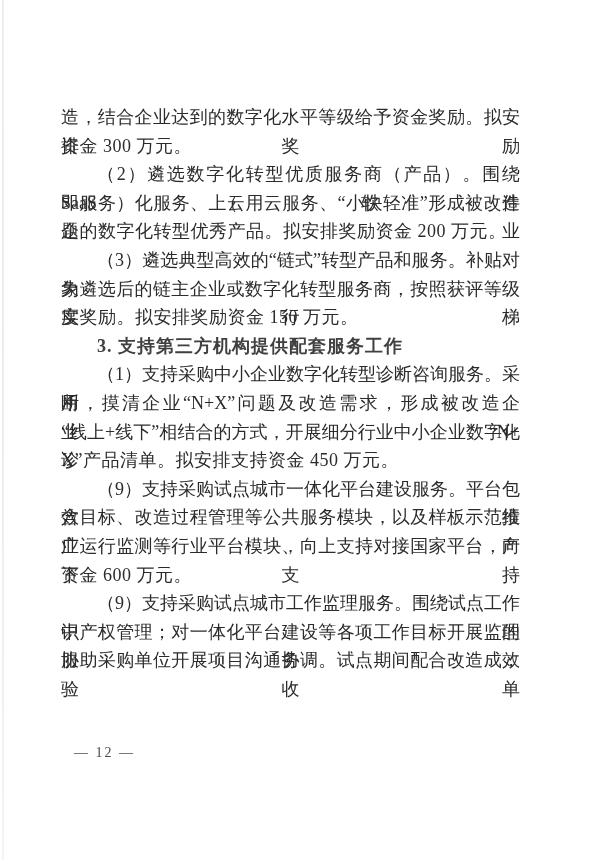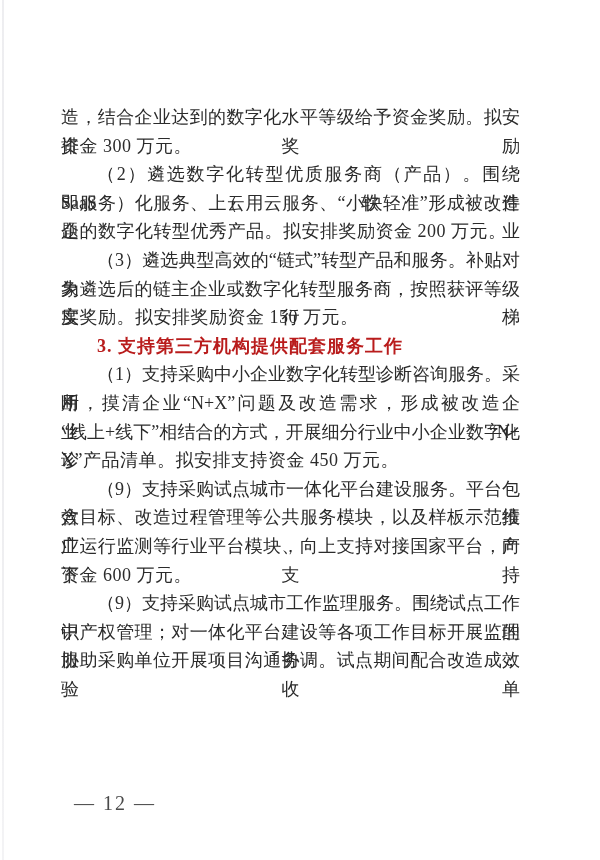--- a/index.html
+++ b/index.html
@@ -51,28 +51,28 @@
     text-align: justify;
     text-align-last: justify;
     text-justify: inter-character;
     letter-spacing: 0;
   }
   .line.indent {
     text-indent: 2em;
   }
   .line.bold {
     font-weight: bold;
-    color: #b91c1c;
+    color: #404040;
     letter-spacing: 1px;
   }
   .page-number {
     position: absolute;
     left: 74px;
-    top: 792px;
-    font-size: 20px;
+    top: 742px;
+    font-size: 14px;
     line-height: 22px;
     color: #4a4a4a;
     letter-spacing: 2px;
     white-space: nowrap;
   }
 </style>
 </head>
 <body>
 
 <div class="page">

